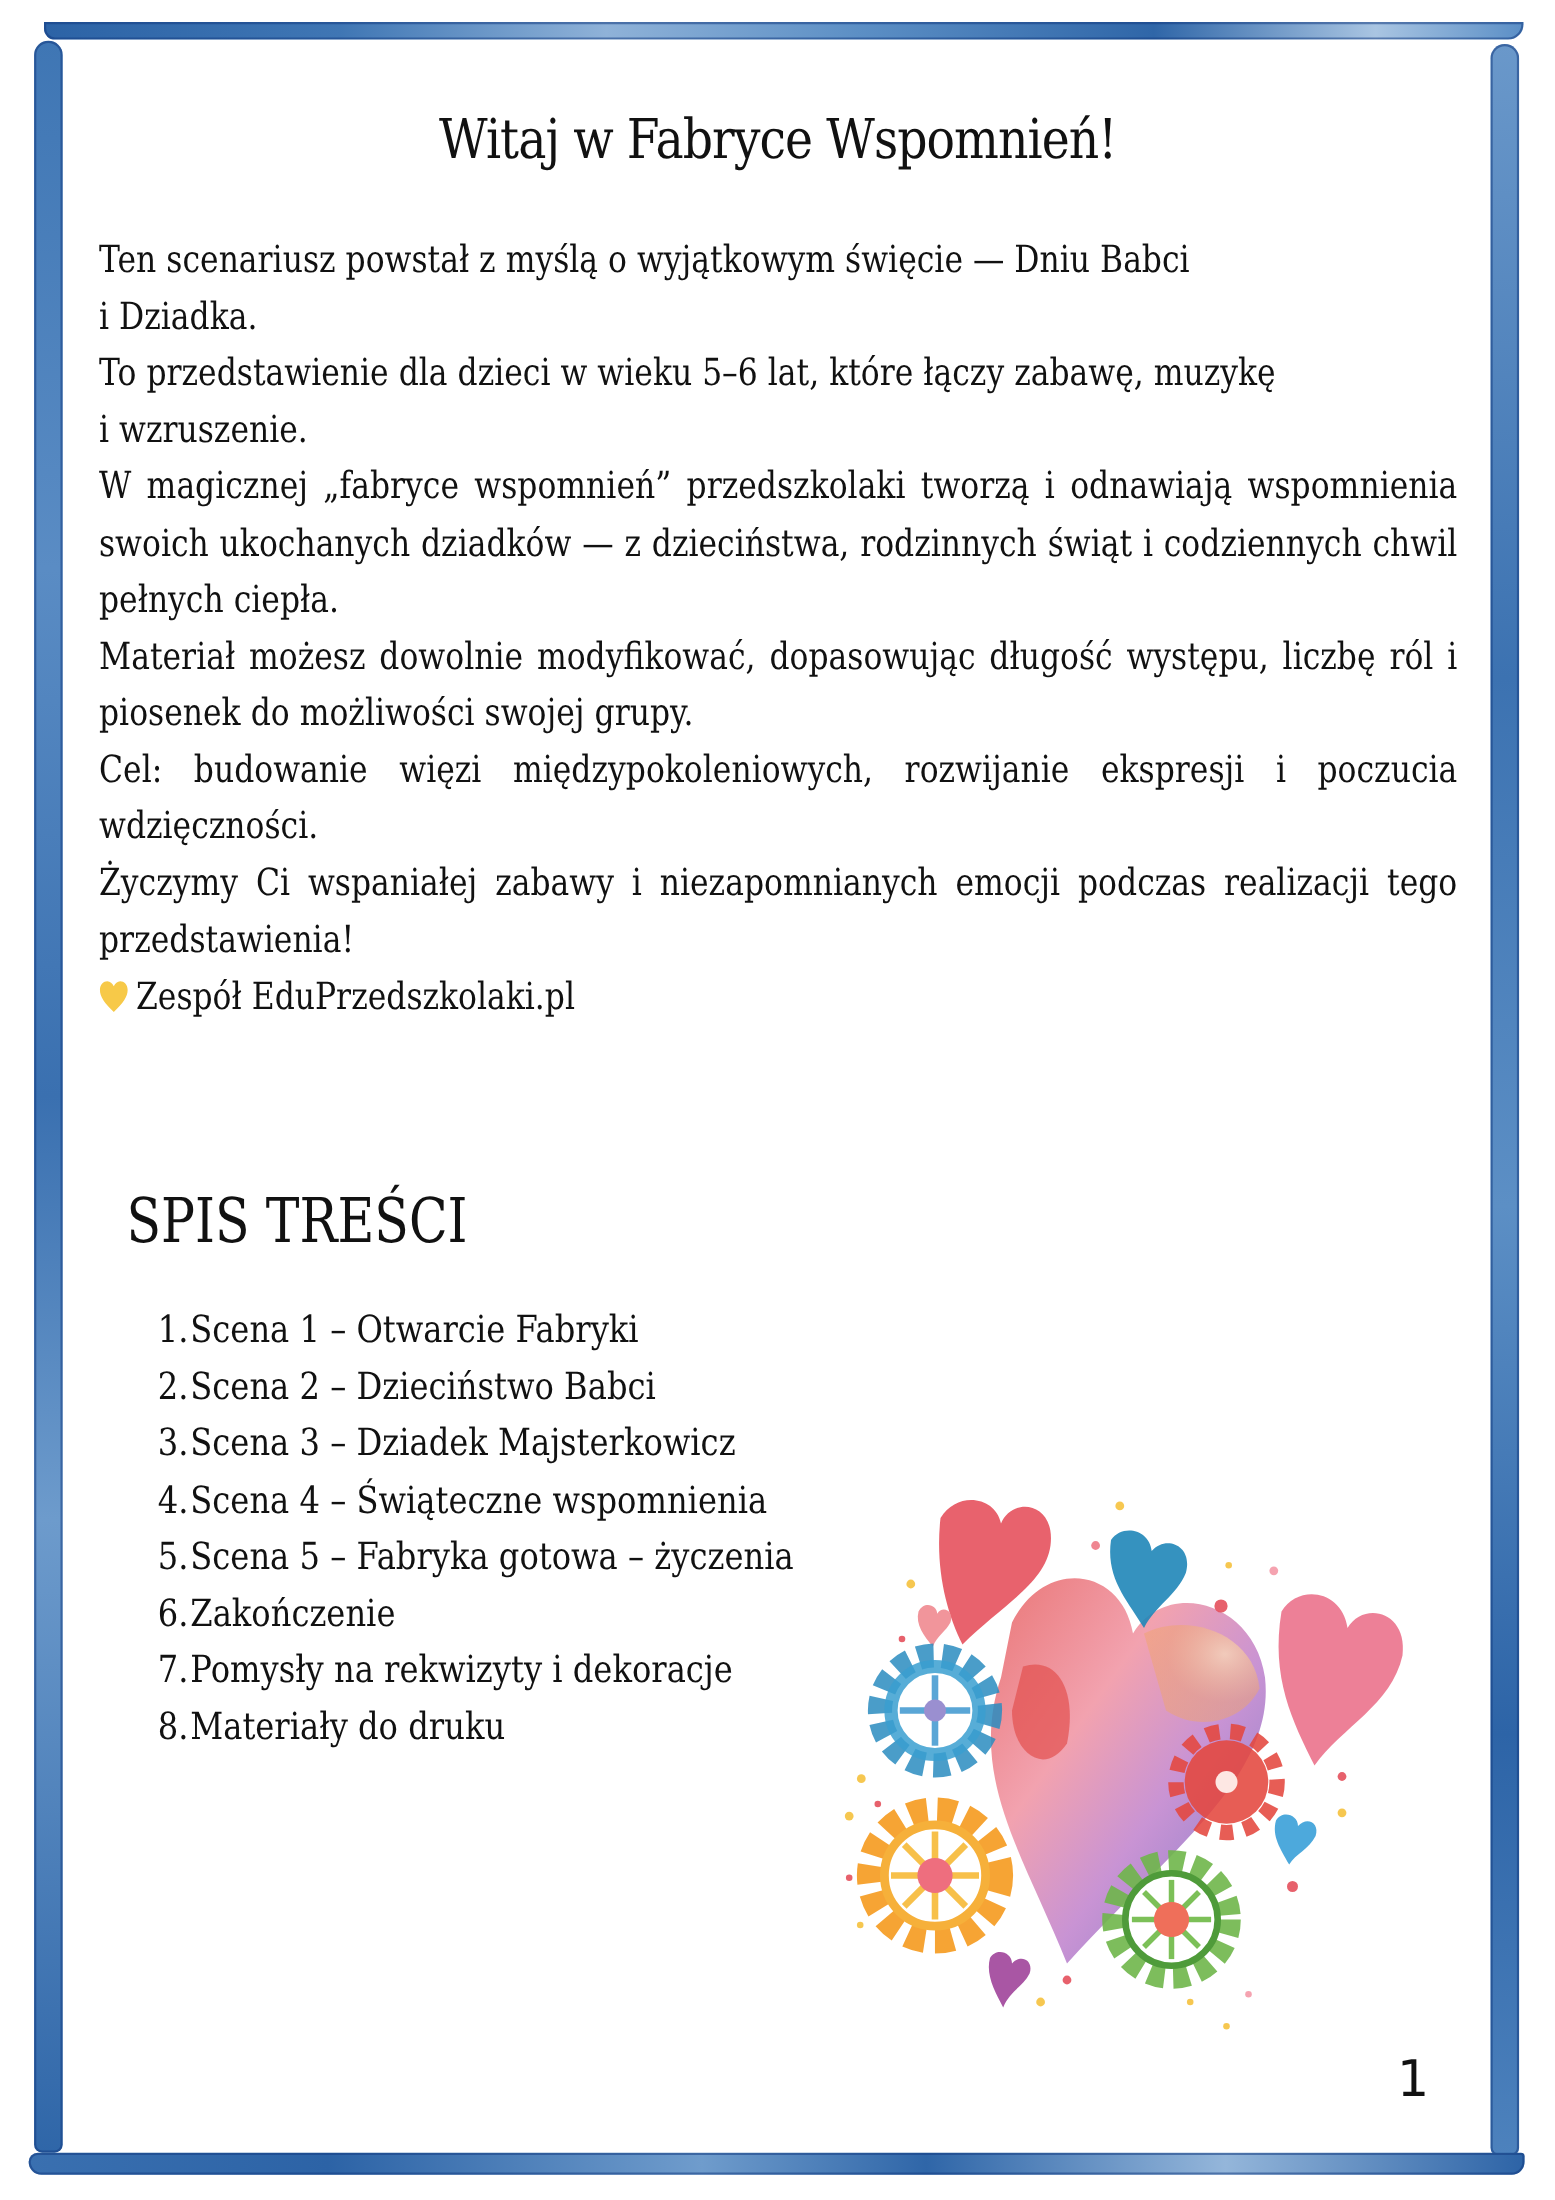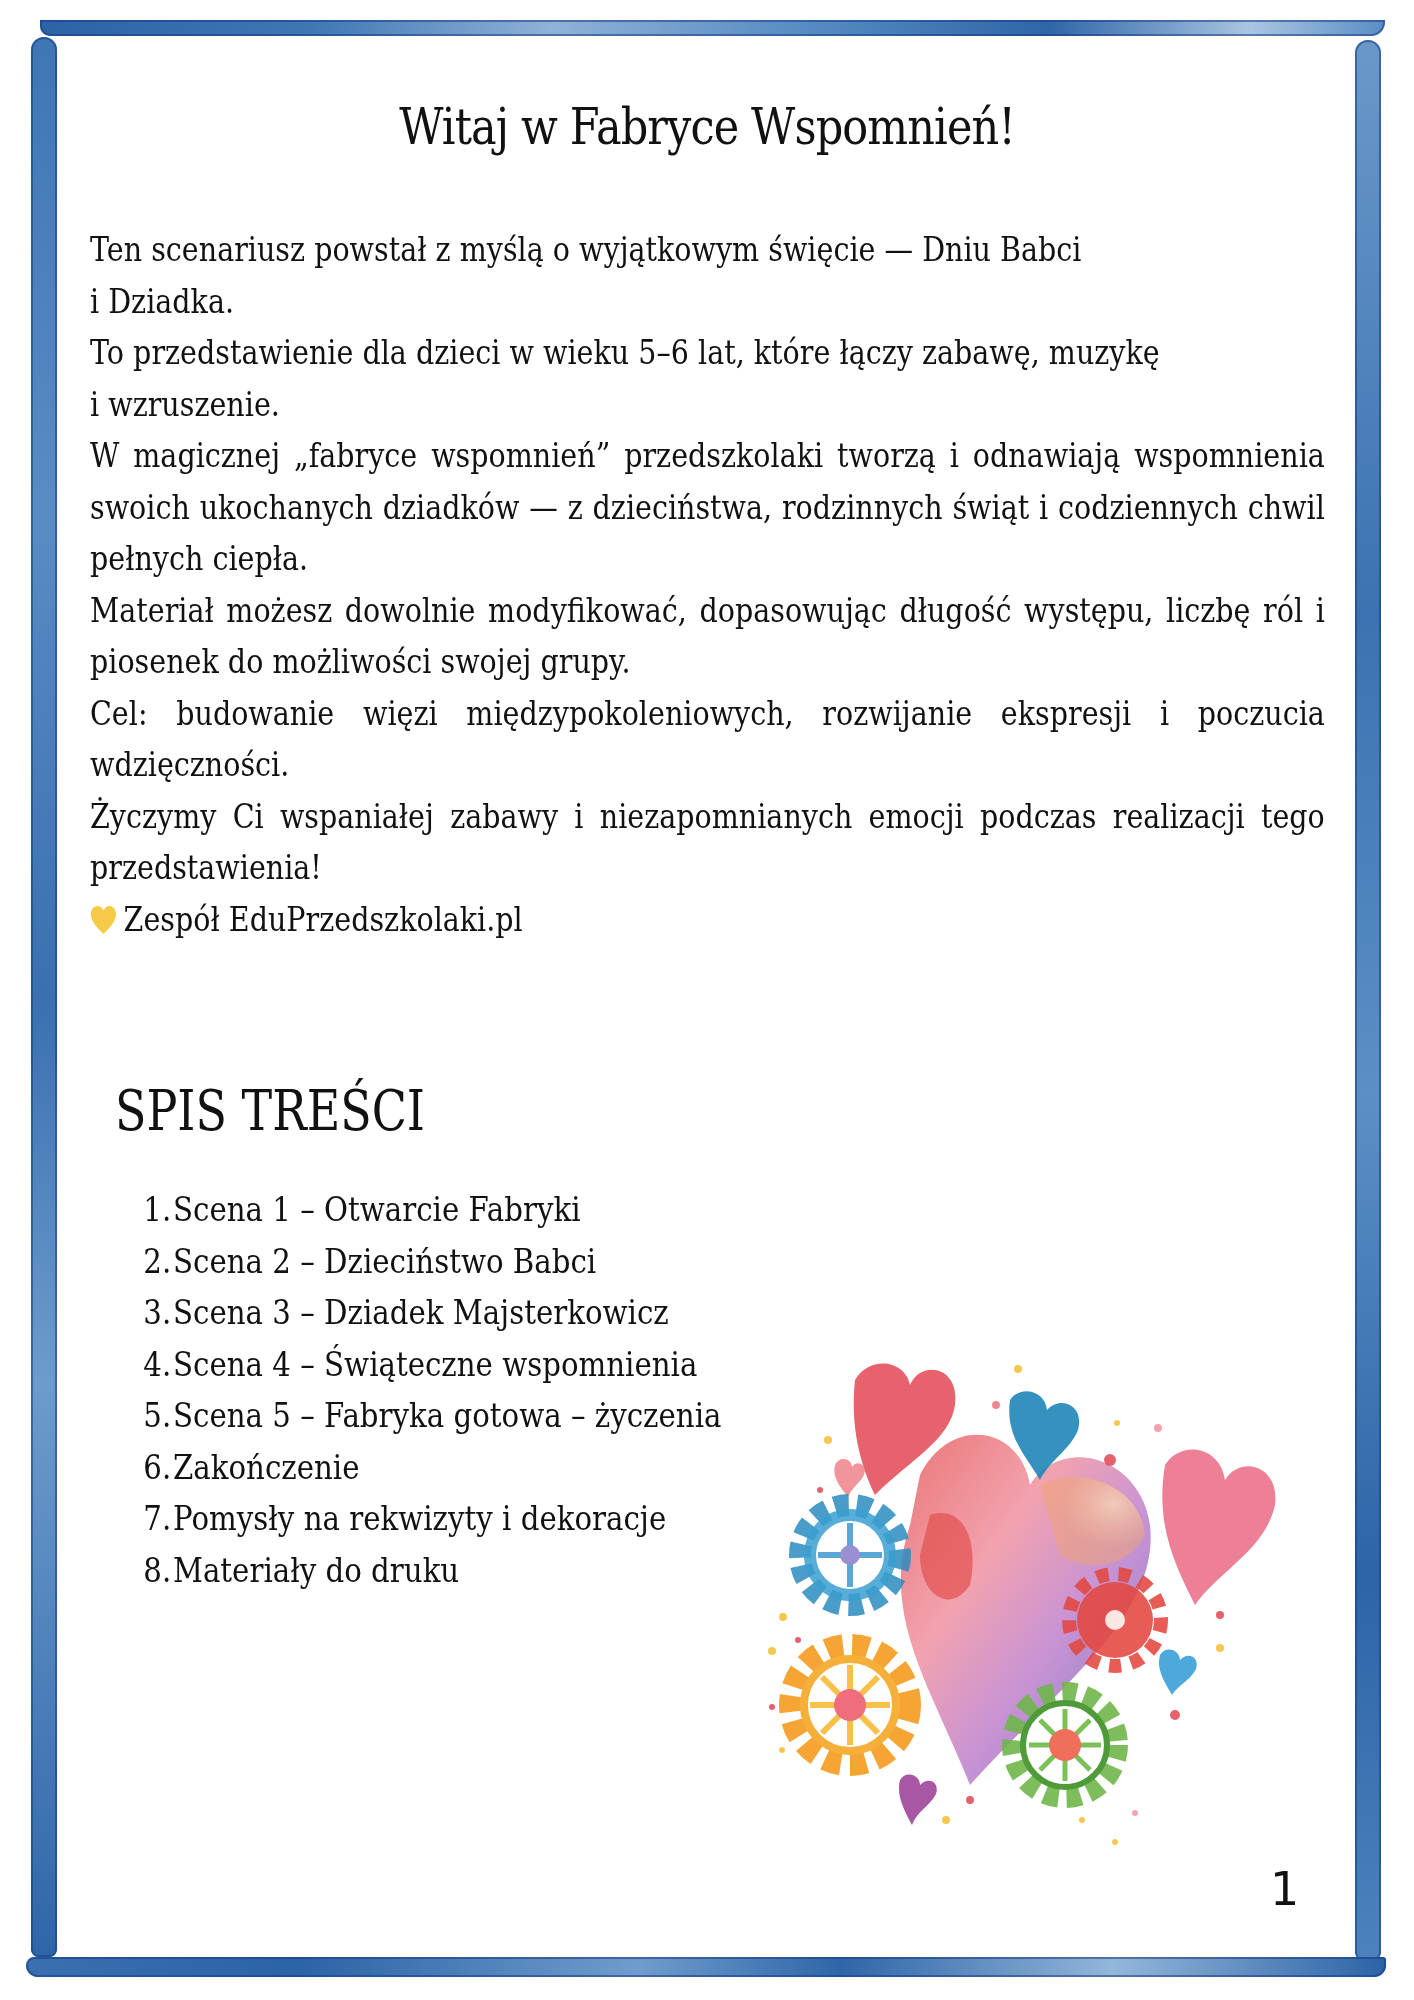--- a/index.html
+++ b/index.html
@@ -20,21 +20,21 @@
     background: linear-gradient(180deg, #3f76b4 0%, #5a8cc4 25%, #3a70b0 50%, #6d9bcc 70%, #2f66a8 100%); }
   .frame-right { left: 1355px; top: 40px; width: 26px; height: 1920px; border-radius: 14px 14px 8px 8px;
     background: linear-gradient(180deg, #6a98ca 0%, #3c72b1 30%, #5c8fc5 55%, #2d64a7 80%, #4d82bd 100%); }
   .frame-bottom { left: 26px; top: 1957px; width: 1360px; height: 20px; border-radius: 10px 4px 14px 14px;
     background: linear-gradient(90deg, #3a70b0 0%, #2c63a6 20%, #6f9ccc 45%, #2f66a8 60%, #94b6da 80%, #2c63a6 100%); }
 
   .title { position: absolute; left: 0; width: 1414px; top: 98px; text-align: center;
     font-family: "DejaVu Serif", serif; font-size: 50px; font-weight: normal; letter-spacing: -1px;
     transform: scaleX(0.86); transform-origin: center; }
 
-  .intro { position: absolute; left: 90px; top: 224px; width: 1235px;
+  .intro { position: absolute; left: 90px; top: 211px; width: 1235px;
     font-size: 34px; line-height: 51.5px; text-align: justify; }
   .intro p { margin: 0; }
   .intro .inner { transform: scaleX(0.84); transform-origin: left top; width: 1470px; }
   .heart-emoji { display: inline-block; width: 32px; height: 30px; vertical-align: -4px; margin-right: 8px; }
 
   .toc-title { position: absolute; left: 115px; top: 1078px; font-size: 56px; font-weight: normal;
     transform: scaleX(0.82); transform-origin: left top; letter-spacing: 0px; }
   .toc { position: absolute; left: 130px; top: 1184px; list-style: none; }
   .toc li { position: relative; height: 51.5px; font-size: 34px; line-height: 51.5px; white-space: nowrap;
     transform: scaleX(0.86); transform-origin: left center; }

